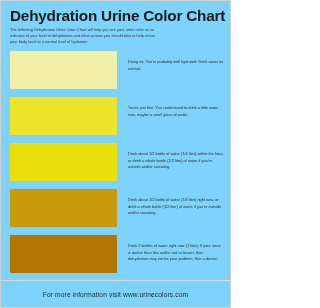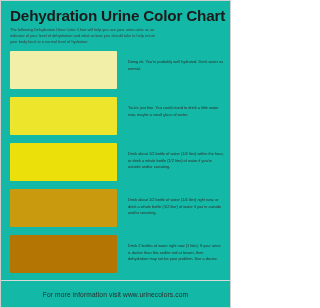--- a/index.html
+++ b/index.html
@@ -11,21 +11,21 @@
     width: 231px;
     height: 308px;
     font-family: "Liberation Sans", sans-serif;
     overflow: hidden;
   }
   .page {
     position: relative;
     box-sizing: border-box;
     width: 231px;
     height: 308px;
-    background: #14b8a6;
+    background: #7dd3fc;
     border: 1px solid #cfcfcf;
     padding: 0;
   }
   .header {
     padding: 7px 9px 0 9px;
   }
   .chart-title {
     font-size: 15.3px;
     font-weight: bold;
     color: #1b1b1b;

